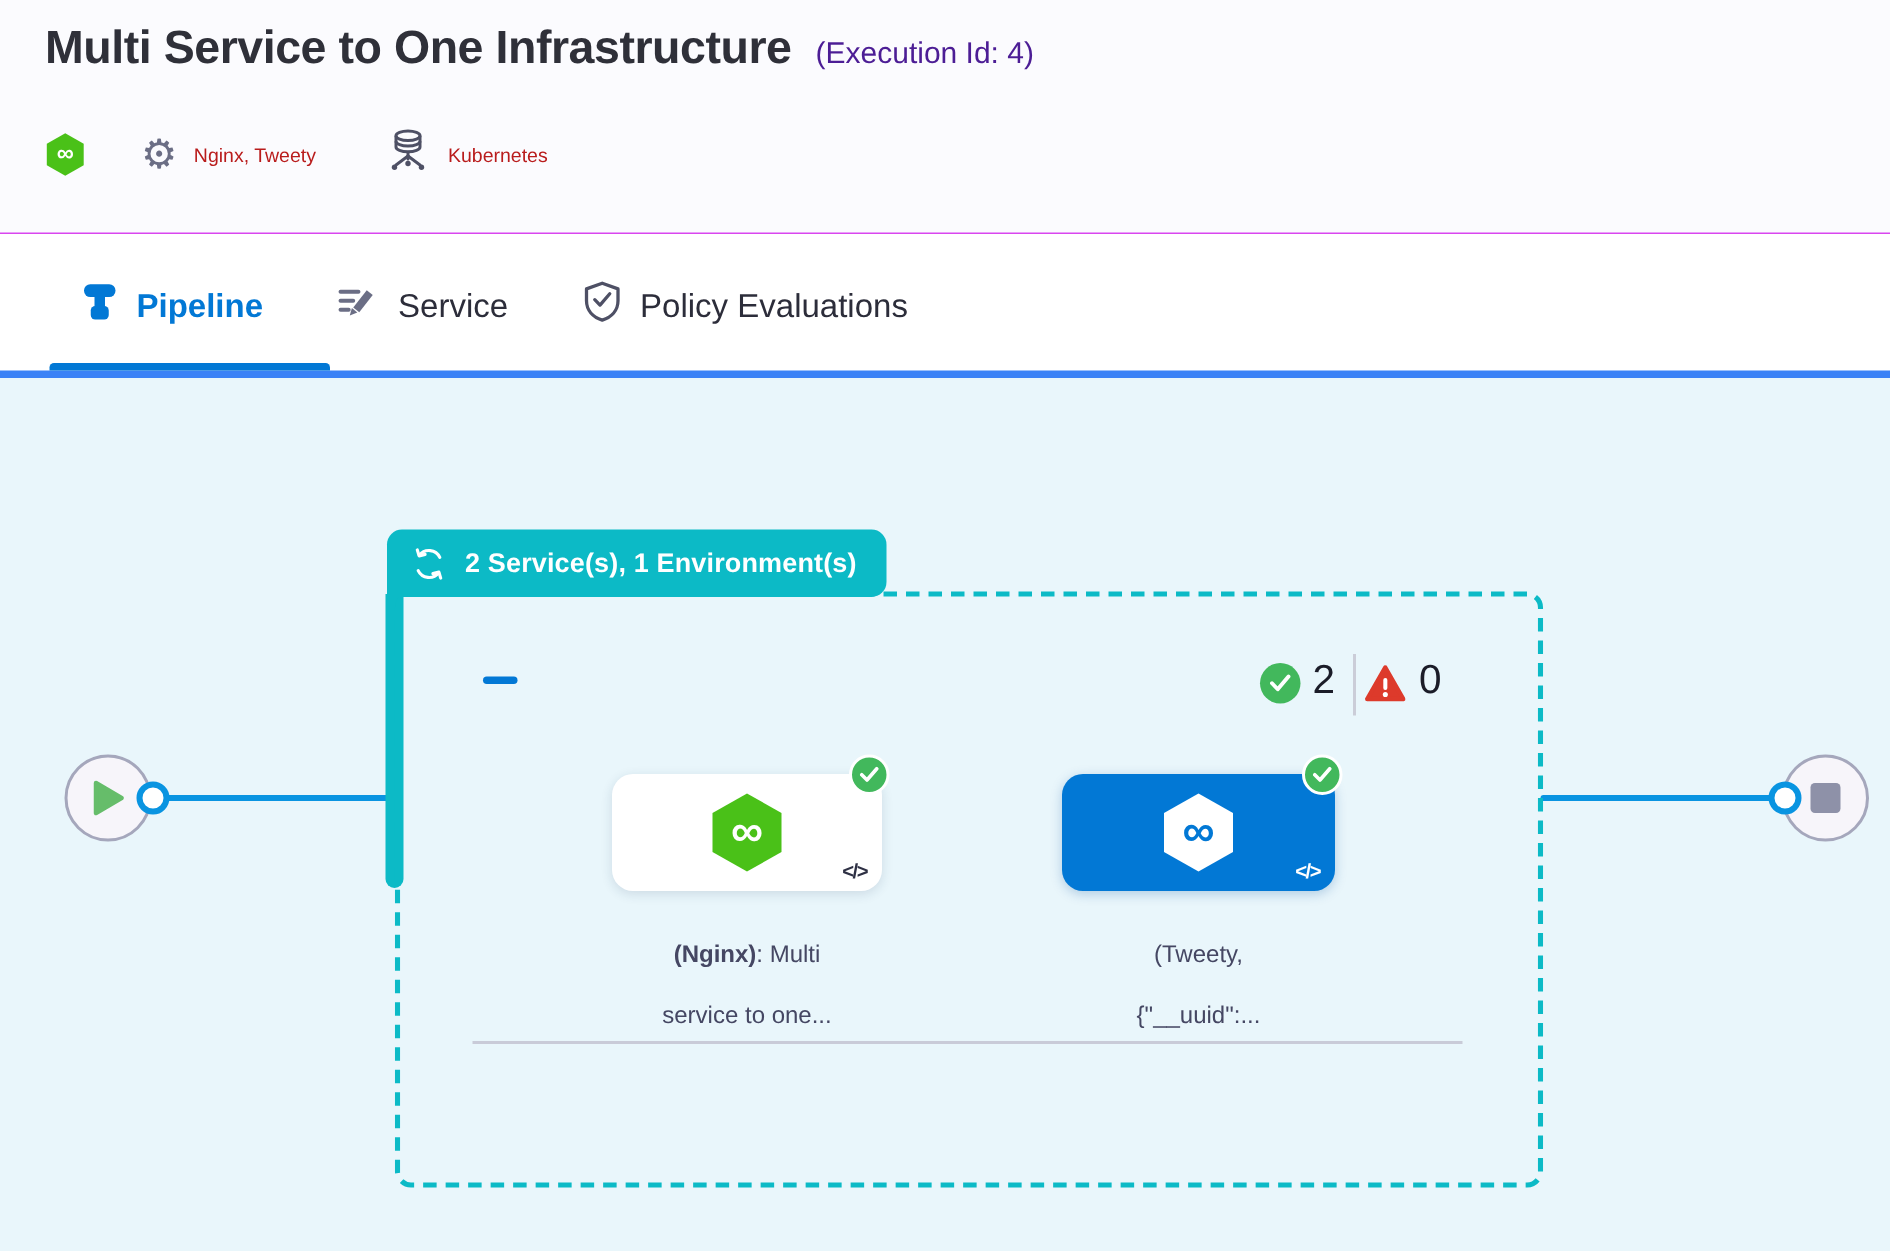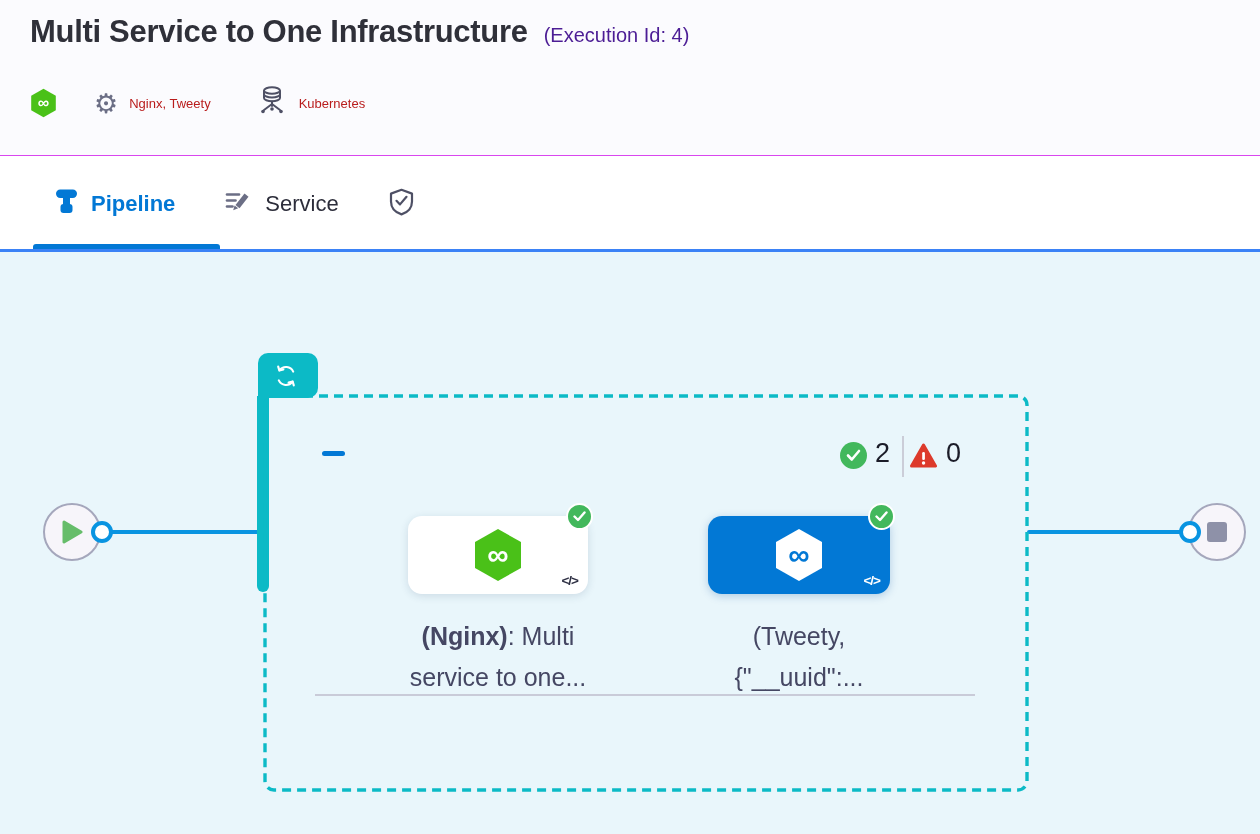--- a/index.html
+++ b/index.html
@@ -16,21 +16,21 @@
   .exec-id{font-size:20px;font-weight:400;color:#4c1d95;}
   .meta-row{position:absolute;left:30px;top:86px;height:34px;display:flex;align-items:center;}
   .hex{position:relative;display:inline-block;}
   .hex svg{display:block;}
   .hex .inf{position:absolute;left:0;top:0;width:100%;height:100%;display:flex;align-items:center;justify-content:center;font-weight:700;}
   .gear{font-size:27px;color:#6B6E85;line-height:1;margin-left:37px;font-family:"DejaVu Sans",sans-serif;}
   .meta-label{font-size:13px;color:#b91c1c;margin-left:12px;}
   .meta-label.svc{margin-left:11px;}
   .infra-icon{margin-left:46px;}
   
-  .tabbar{position:absolute;left:0;top:156px;width:1260px;height:96px;background:#FFFFFF;border-bottom:3px solid #3b82f6;}
+  .tabbar{position:absolute;left:0;top:156px;width:1260px;height:96px;background:#FFFFFF;border-bottom:5px solid #3b82f6;}
   .tabs{position:absolute;left:55px;top:0;height:95px;display:flex;align-items:center;gap:50px;}
   .tab{display:flex;align-items:center;gap:13px;cursor:pointer;}
   .tab .tlabel{font-size:22px;font-weight:500;color:#2C2D3A;}
   .tab.active .tlabel{color:#0278D5;font-weight:700;}
   .tab-underline{position:absolute;left:33px;bottom:0;width:187px;height:5px;background:#0278D5;border-radius:3px 3px 0 0;}
   
   .canvas{position:absolute;left:0;top:252px;width:1260px;height:582px;background:#E9F6FB;}
   .node-circle{position:absolute;width:58px;height:58px;border-radius:50%;background:#F7F5FA;border:2px solid #A5A7BC;display:flex;align-items:center;justify-content:center;}
   .conn-ring{position:absolute;width:22px;height:22px;border-radius:50%;background:#FFFFFF;border:4.5px solid #0994E1;}
   .edge-line{position:absolute;height:4px;background:#0994E1;border-radius:2px;}
@@ -44,21 +44,21 @@
   .count-success{position:absolute;left:875px;top:186px;font-size:27px;font-weight:500;color:#1B1C28;}
   .count-divider{position:absolute;left:902px;top:184px;width:2px;height:41px;background:#CBCDD8;}
   .count-warn{position:absolute;left:910px;top:191px;}
   .count-failure{position:absolute;left:946px;top:186px;font-size:27px;font-weight:500;color:#1B1C28;}
   .svc-card{position:absolute;width:180px;height:78px;border-radius:14px;display:flex;align-items:center;justify-content:center;cursor:pointer;}
   .svc-card.white{left:408px;top:264px;background:#FFFFFF;box-shadow:0 2px 8px rgba(30,60,90,0.14);}
   .svc-card.blue{left:708px;top:264px;width:182px;background:#0278D5;box-shadow:0 2px 8px rgba(2,80,160,0.25);}
   .code-glyph{position:absolute;right:10px;bottom:6px;font-size:13.5px;font-weight:700;color:#2E3044;letter-spacing:-1px;}
   .svc-card.blue .code-glyph{color:#FFFFFF;}
   .check-badge{position:absolute;top:-13px;right:-5px;width:27px;height:27px;border-radius:50%;background:#42B85C;border:2.5px solid #FFFFFF;display:flex;align-items:center;justify-content:center;}
-  .card-label{position:absolute;top:364px;width:200px;text-align:center;font-size:25px;line-height:41px;color:#454763;}
+  .card-label{position:absolute;top:364px;width:200px;text-align:center;font-size:16px;line-height:41px;color:#454763;}
   .card-label.l1{left:398px;}
   .card-label.l2{left:699px;font-weight:400;}
   .card-label .b{font-weight:700;}
   .stage-divider{position:absolute;left:315px;top:442px;width:660px;height:2px;background:#C9CBD8;}
   .max-conc{position:absolute;left:600px;top:467px;width:370px;text-align:right;font-size:23px;font-weight:700;color:#686B80;}
 </style>
 </head>
 <body>
 
 <div class="screen">
@@ -122,20 +122,21 @@
         </span>
         <span class="tlabel">Service</span>
       </div>
       <div class="tab">
         <span>
           <svg width="25" height="28" viewBox="0 0 25 28" fill="none" stroke="#4E5065" stroke-width="2.2" stroke-linejoin="round">
             <path d="M12.5 1.8 L23 5.6 V13.5 C23 19.8 18.7 24.4 12.5 26.4 C6.3 24.4 2 19.8 2 13.5 V5.6 Z"></path>
             <polyline points="7.5,12.8 11,16.4 17.5,8.8" stroke-linecap="round" fill="none"></polyline>
           </svg>
         </span>
+        <span class="tlabel">Policy Evaluations</span>
       </div>
     </div>
     <div class="tab-underline"></div>
   </div>
 
   <div class="canvas">
 
     <div class="edge-line" style="left:104px;top:278px;width:156px;"></div>
     <div class="edge-line" style="left:1027px;top:278px;width:156px;"></div>
 
@@ -156,20 +157,21 @@
       <rect x="2" y="2" width="762" height="394" rx="9" fill="none" stroke="#0CBAC6" stroke-width="3.4" stroke-dasharray="9 6"></rect>
     </svg>
 
     <div class="stage-badge">
       <svg width="24" height="24" viewBox="0 0 24 24" fill="none" stroke="#FFFFFF" stroke-width="2.1" stroke-linecap="round">
         <path d="M19.2 7.6 A8 8 0 0 0 5.6 6.2"></path>
         <polyline points="4.2,2.6 5.4,6.6 9.4,5.6" fill="none" stroke-linejoin="round"></polyline>
         <path d="M4.8 16.4 A8 8 0 0 0 18.4 17.8"></path>
         <polyline points="19.8,21.4 18.6,17.4 14.6,18.4" fill="none" stroke-linejoin="round"></polyline>
       </svg>
+      <span class="blabel">2 Service(s), 1 Environment(s)</span>
     </div>
 
     <div class="minus-icon"></div>
     <div class="count-check">
       <svg width="15" height="13" viewBox="0 0 15 13">
           <polyline points="2,6.5 5.8,10.5 13,2" fill="none" stroke="#FFFFFF" stroke-width="2.6" stroke-linecap="round" stroke-linejoin="round"></polyline>
         </svg>
     </div>
     <div class="count-success">2</div>
     <div class="count-divider"></div>

